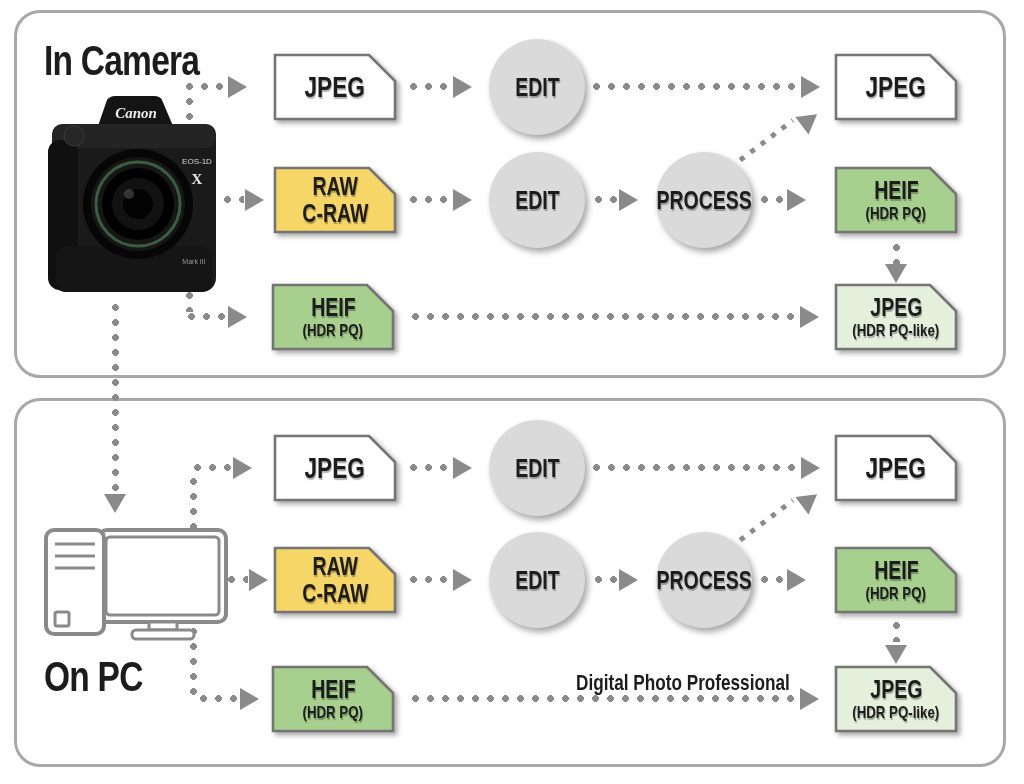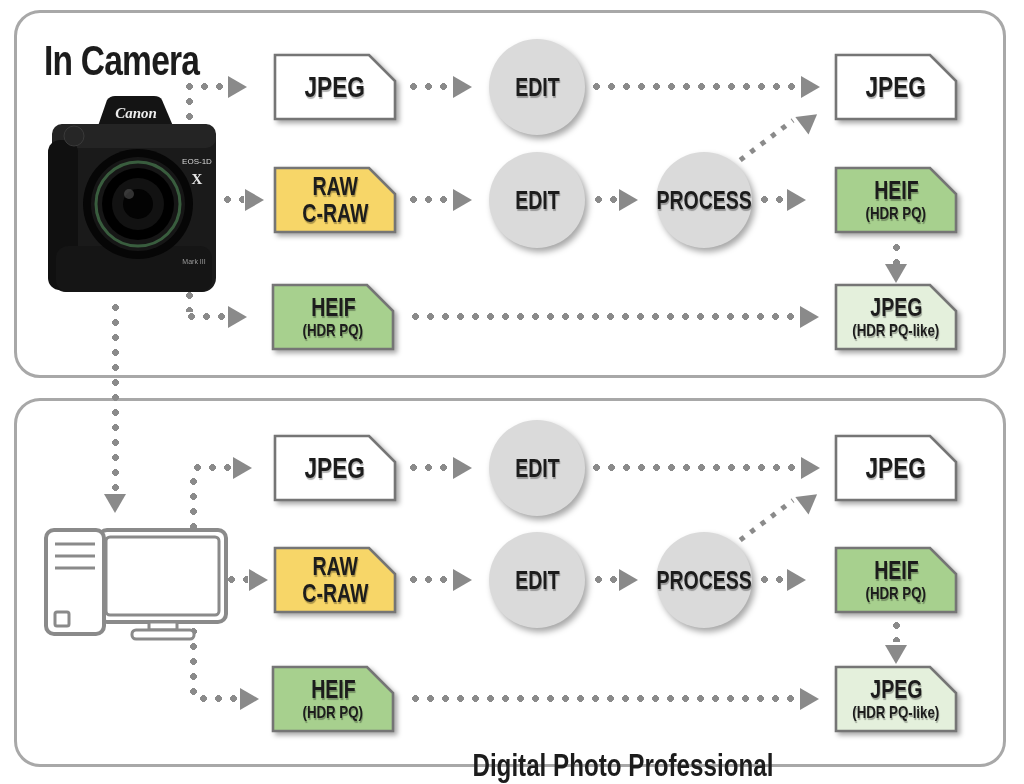--- a/index.html
+++ b/index.html
@@ -36,33 +36,34 @@
   .dots.diag{height:7px;background-image:radial-gradient(circle 3px at center,var(--arrow_gray,#8a8a8a) 97%,rgba(0,0,0,0));
           background-size:13px 7px;background-repeat:repeat-x;transform-origin:left center;transform:rotate(-37deg);}
   .arr{position:absolute;width:0;height:0;}
   .arr.r{border-top:11px solid transparent;border-bottom:11px solid transparent;
          border-left:19px solid var(--arrow_gray,#8a8a8a);}
   .arr.d{border-left:11px solid transparent;border-right:11px solid transparent;
          border-top:19px solid var(--arrow_gray,#8a8a8a);}
   .arr.diag{border-top:11px solid transparent;border-bottom:11px solid transparent;
          border-left:19px solid var(--arrow_gray,#8a8a8a);transform:rotate(-37deg);}
 
-  .applabel{position:absolute;left:430px;top:748px;width:390px;text-align:left;
-            font-size:31px;font-weight:700;}
+  .applabel{position:absolute;left:430px;top:670px;width:390px;text-align:right;
+            font-size:22px;font-weight:700;}
   .devicesvg{position:absolute;}
 </style>
 </head>
 <body>
 
 <div id="stage">
 
   <div class="panel" style="left:14px;top:10px;width:992px;height:368px;"></div>
   <div class="panel" style="left:14px;top:398px;width:992px;height:369px;"></div>
 
   <div class="ptitle" style="left:44px;top:36px;"><span class="condL">In Camera</span></div>
+  <div class="ptitle" style="left:44px;top:652px;"><span class="condL">On PC</span></div>
   <div class="applabel"><span class="cond">Digital Photo Professional</span></div>
 
   <div class="dots v" style="left:186px;top:94px;height:28px;"></div>
   <div class="dots h" style="left:182px;top:83px;width:46px;"></div>
   <div class="arr r" style="left:228px;top:76px;"></div>
 
   <div class="dots h" style="left:220px;top:196px;width:24px;"></div>
   <div class="arr r" style="left:245px;top:189px;"></div>
 
   <div class="dots v" style="left:186px;top:288px;height:24px;"></div>

